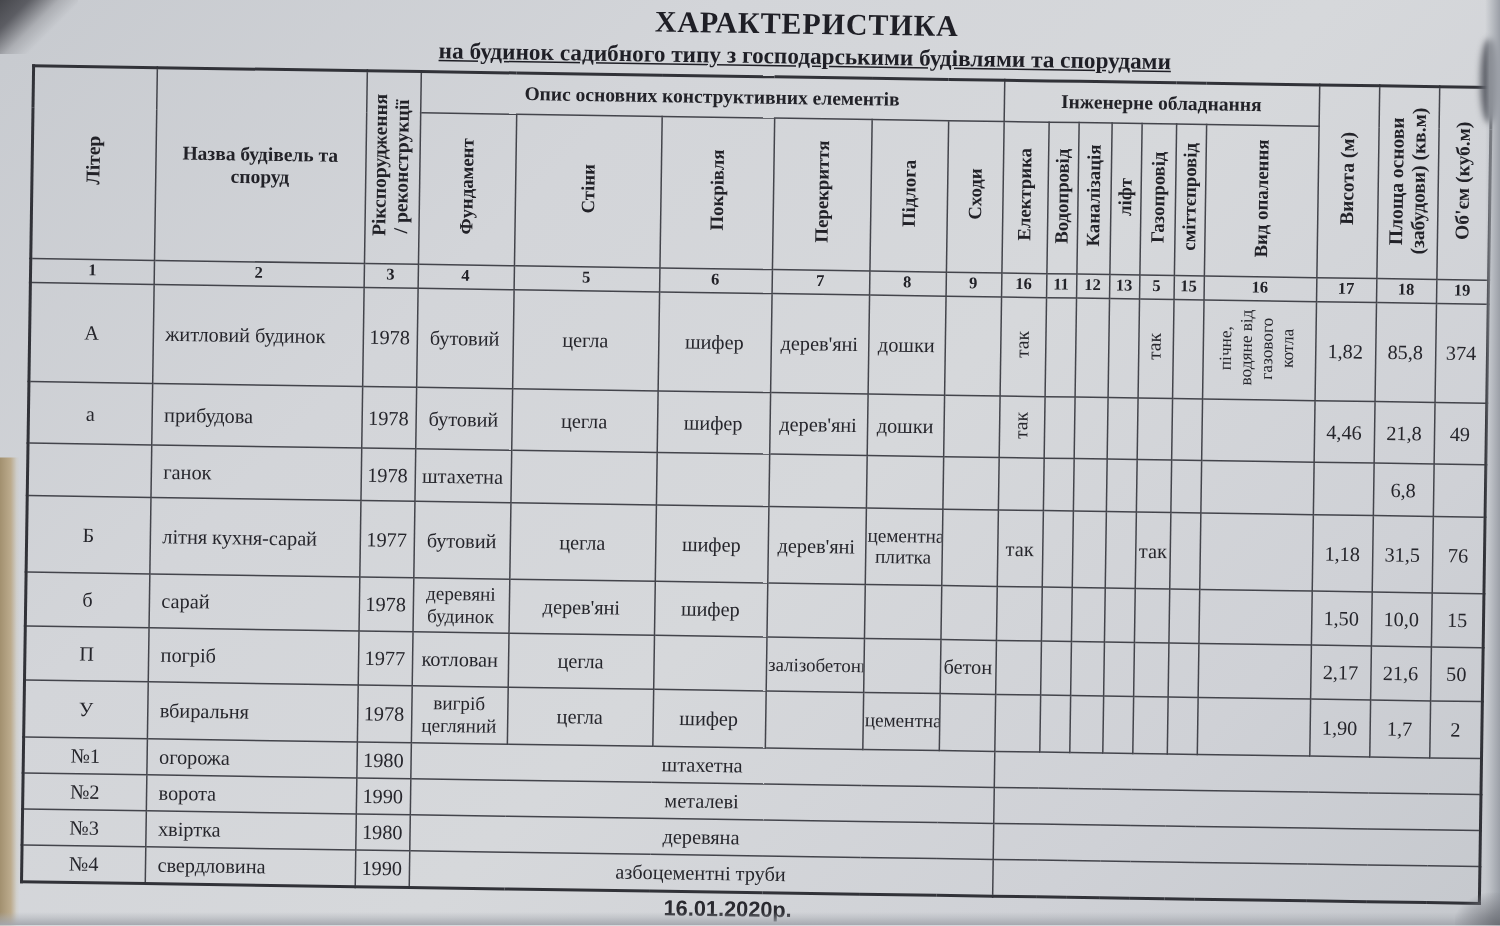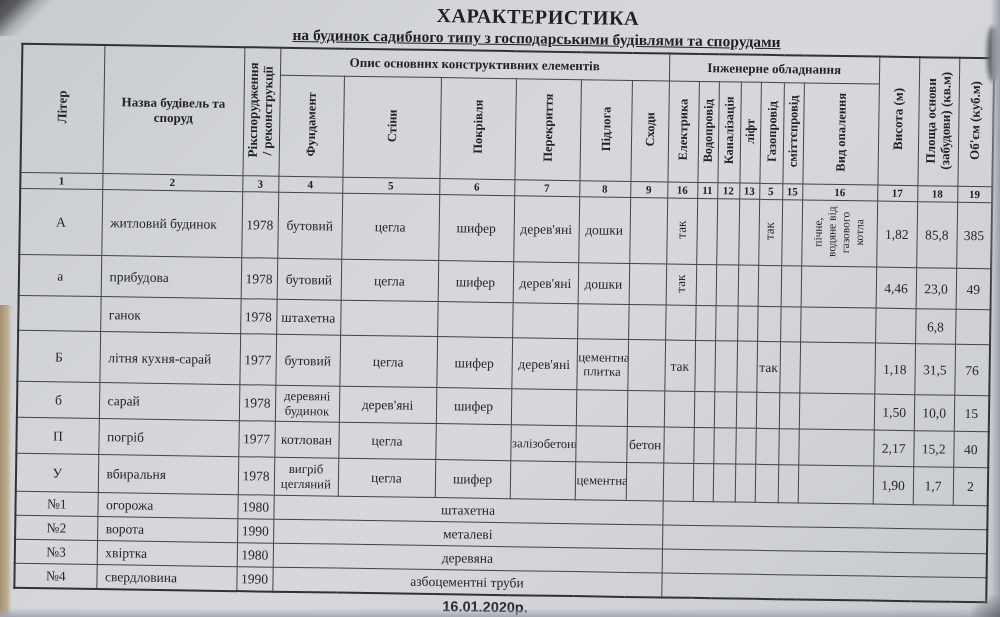--- a/index.html
+++ b/index.html
@@ -133,42 +133,42 @@
       <td></td>
       <td><span class="vert">так</span></td>
       <td></td>
       <td></td>
       <td></td>
       <td><span class="vert">так</span></td>
       <td></td>
       <td class="heating"><span class="vert">пічне, водяне від газового котла</span></td>
       <td>1,82</td>
       <td>85,8</td>
-      <td>385</td>
+      <td>374</td>
     </tr>
 
     <tr class="r-b">
       <td>а</td>
       <td class="name-cell">прибудова</td>
       <td>1978</td>
       <td>бутовий</td>
       <td>цегла</td>
       <td>шифер</td>
       <td>дерев'яні</td>
       <td>дошки</td>
       <td></td>
       <td><span class="vert">так</span></td>
       <td></td>
       <td></td>
       <td></td>
       <td></td>
       <td></td>
       <td></td>
       <td>4,46</td>
-      <td>23,0</td>
+      <td>21,8</td>
       <td>49</td>
     </tr>
 
     <tr class="r-c">
       <td></td>
       <td class="name-cell">ганок</td>
       <td>1978</td>
       <td>штахетна</td>
       <td></td>
       <td></td>
@@ -242,22 +242,22 @@
       <td></td>
       <td>бетон</td>
       <td></td>
       <td></td>
       <td></td>
       <td></td>
       <td></td>
       <td></td>
       <td></td>
       <td>2,17</td>
-      <td>15,2</td>
-      <td>40</td>
+      <td>21,6</td>
+      <td>50</td>
     </tr>
 
     <tr class="r-g">
       <td>У</td>
       <td class="name-cell">вбиральня</td>
       <td>1978</td>
       <td class="floor-cell">вигріб цегляний</td>
       <td>цегла</td>
       <td>шифер</td>
       <td></td>

